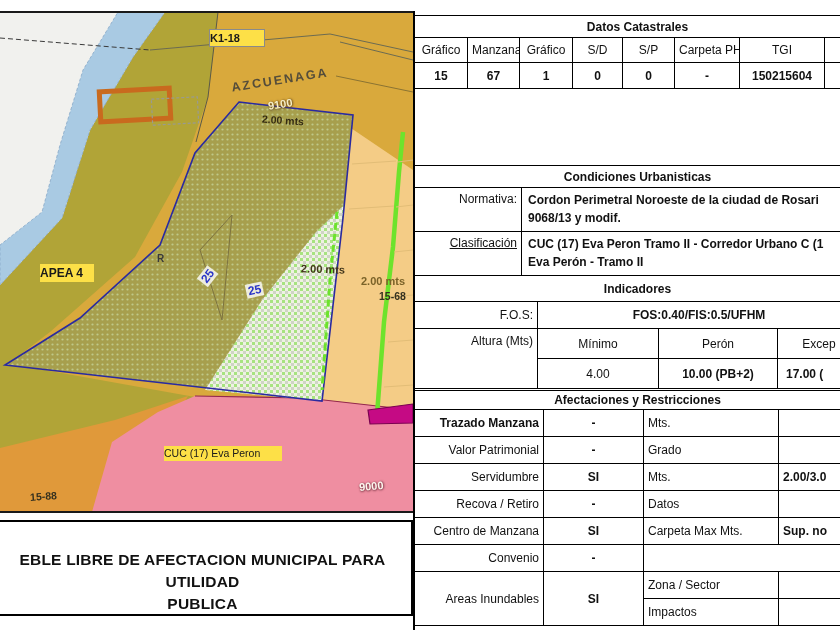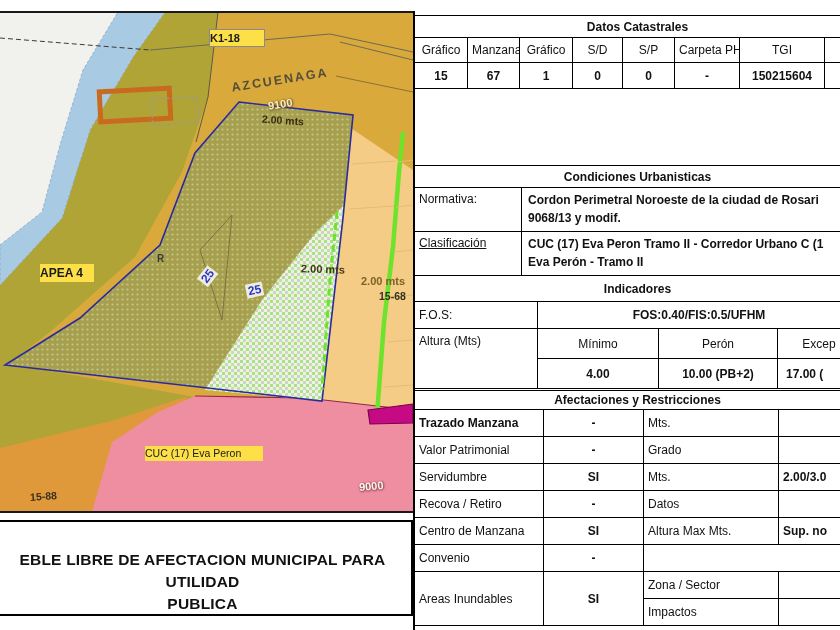--- a/index.html
+++ b/index.html
@@ -37,21 +37,21 @@
     position:absolute;left:414px;border-collapse:collapse;table-layout:fixed;
     background:#fff;
   }
   table.tbl td{
     border:1px solid #000;color:#111;padding:0 4px;overflow:hidden;
     font-family:"Liberation Sans",sans-serif;font-size:12px;white-space:nowrap;
   }
   td.title{font-weight:bold;text-align:center;font-size:12.5px;border:1.5px solid #000;}
   td.hdr{font-size:10px;text-align:center;color:#222;}
   td.val{font-weight:bold;font-size:11px;text-align:center;}
-  td.lbl{font-size:12px;text-align:left;padding-left:6px;}
+  td.lbl{font-size:12px;text-align:right;padding-left:6px;}
   td.bold2{font-weight:bold;font-size:11.5px;line-height:18px;}
   td.center{text-align:center;}
   td.right{padding-right:4px;}
   td.flag{font-weight:bold;text-align:center;}
   td.v4{font-weight:bold;text-align:left;padding-left:5px;}
   td.at{text-align:right;padding-right:21px;font-size:12px;}
   td.small{font-size:10px;}
 </style>
 </head>
 <body>
@@ -126,21 +126,21 @@
   <div class="map-label lbl-street" style="left:231px;top:61px;transform:rotate(-9deg);">AZCUENAGA</div>
   <div class="map-label lbl-num-light" style="left:268px;top:86px;transform:rotate(-9deg);">9100</div>
   <div class="map-label lbl-mts" style="left:262px;top:102px;transform:rotate(4deg);color:#352c13;">2.00 mts</div>
   <div class="map-label chip" style="left:40px;top:252px;width:54px;height:18px;font-size:12px;line-height:18px;border:none;">APEA 4</div>
   <div class="map-label" style="left:157px;top:241px;font-weight:bold;font-size:10px;color:#3a3a3a;">R</div>
   <div class="map-label lbl-25" style="left:199px;top:257px;transform:rotate(-52deg);">25</div>
   <div class="map-label lbl-25" style="left:246px;top:271px;transform:rotate(-12deg);">25</div>
   <div class="map-label lbl-mts" style="left:301px;top:251px;transform:rotate(2deg);font-size:11px;">2.00 mts</div>
   <div class="map-label lbl-mts" style="left:361px;top:263px;font-size:11px;color:#7a6228;">2.00 mts</div>
   <div class="map-label lbl-code" style="left:379px;top:278px;">15-68</div>
-  <div class="map-label chip" style="left:145px;top:434px;width:118px;height:15px;font-size:10.5px;line-height:15px;font-weight:normal;border:none;">CUC (17) Eva Peron</div>
+  <div class="map-label chip" style="left:164px;top:434px;width:118px;height:15px;font-size:10.5px;line-height:15px;font-weight:normal;border:none;">CUC (17) Eva Peron</div>
   <div class="map-label lbl-num-light" style="left:359px;top:468px;transform:rotate(-5deg);color:#fdf6ee;text-shadow:0 1px 2px rgba(130,60,75,.95),1px 0 2px rgba(130,60,75,.9);">9000</div>
   <div class="map-label lbl-code" style="left:30px;top:478px;transform:rotate(-4deg);">15-88</div>
 </div>
 
 <div id="map-top-border"></div>
 <div id="map-bottom-border"></div>
 <div id="panel-divider"></div>
 
 <div id="notice">
   <div>EBLE LIBRE DE AFECTACION MUNICIPAL PARA UTILIDAD</div>
@@ -226,21 +226,21 @@
     <td class="lbl">F.O.S:</td>
     <td class="center" colspan="3" style="font-weight:bold;">FOS:0.40/FIS:0.5/UFHM</td>
   </tr>
   <tr style="height:30px;">
     <td class="lbl small" rowspan="2" style="vertical-align:top;padding-top:5px;">Altura (Mts)</td>
     <td class="center">Mínimo</td>
     <td class="center">Perón</td>
     <td class="center">Excep</td>
   </tr>
   <tr style="height:30px;">
-    <td class="center" style="font-weight:bold;">4.00</td>
+    <td class="center" style="font-weight:normal;">4.00</td>
     <td class="center" style="font-weight:bold;">10.00 (PB+2)</td>
     <td class="v4" style="padding-left:8px;">17.00 (</td>
   </tr>
 </tbody>
   </table>
 
 <table class="tbl" style="top:390px;width:446px;">
   <colgroup>
       <col style="width:129px">
       <col style="width:100px">
@@ -271,21 +271,21 @@
   </tr>
   <tr style="height:27px;">
     <td class="lbl">Recova / Retiro</td>
     <td class="flag">-</td>
     <td class="right">Datos</td>
     <td class="v4"></td>
   </tr>
   <tr style="height:27px;">
     <td class="lbl">Centro de Manzana</td>
     <td class="flag">SI</td>
-    <td class="right">Altura Max Mts.</td>
+    <td class="right">Carpeta Max Mts.</td>
     <td class="v4">Sup. no</td>
   </tr>
   <tr style="height:27px;">
     <td class="lbl">Convenio</td>
     <td class="flag">-</td>
     <td colspan="2"></td>
   </tr>
   <tr style="height:27px;">
     <td class="lbl" rowspan="2">Areas Inundables</td>
     <td class="flag" rowspan="2">SI</td>

